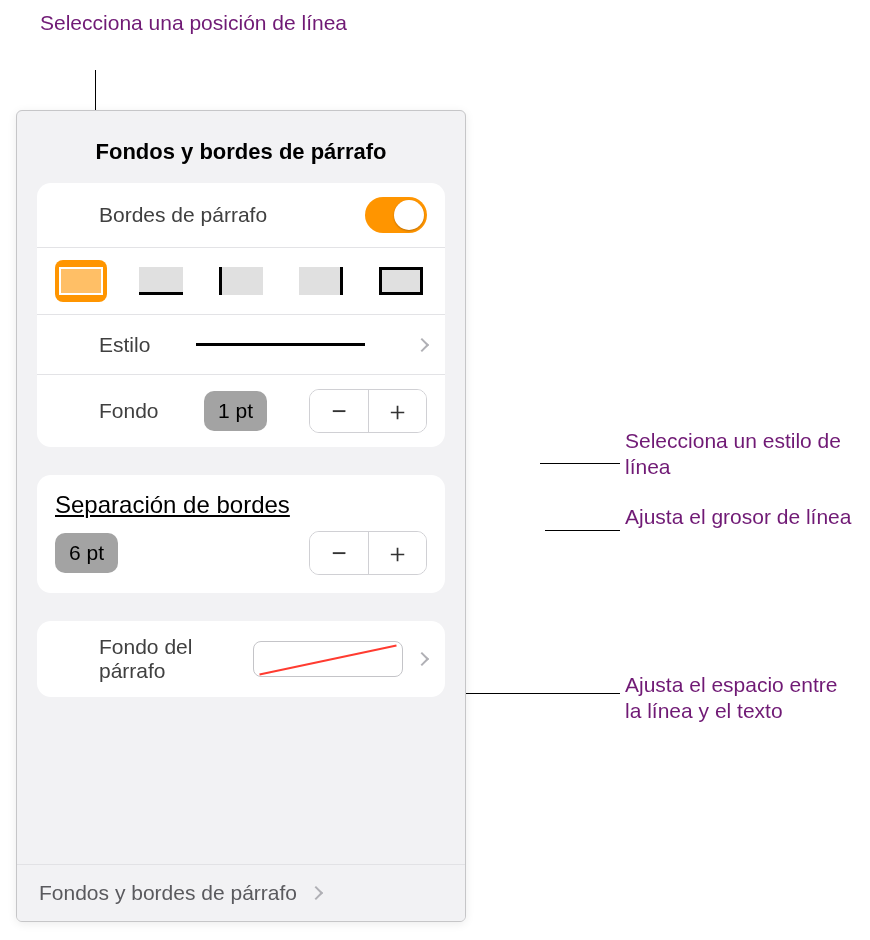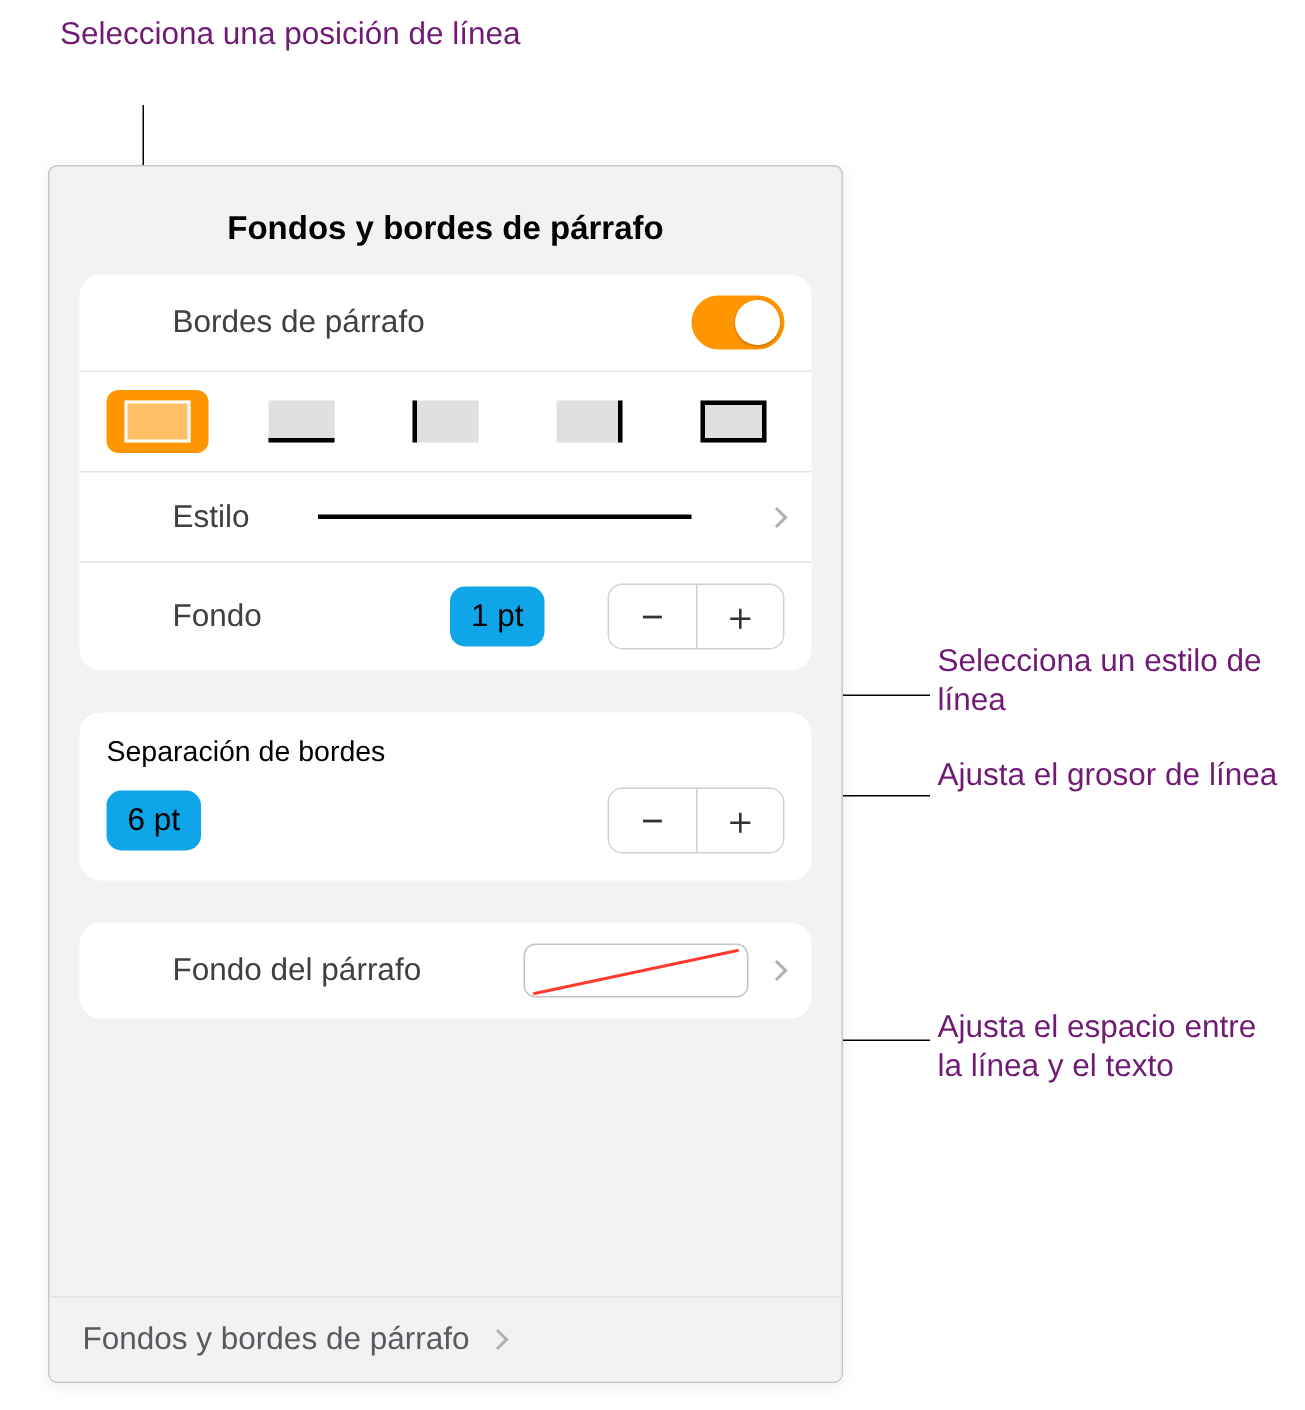--- a/index.html
+++ b/index.html
@@ -21,23 +21,23 @@
     color: #701a75;
   }
   .callout-line {
     position: absolute;
     background: #000;
   }
 
   
   .panel-wrap {
     position: absolute;
-    left: 32px;
+    left: 16px;
     top: 110px;
-    width: 530px;
+    width: 450px;
     height: 812px;
     background: #f2f2f4;
     border: 1px solid #c6c6c8;
     border-radius: 6px;
     overflow: hidden;
     box-shadow: 0 2px 10px rgba(0,0,0,0.08);
   }
   .panel-title {
     font-size: 22px;
     font-weight: 600;
@@ -130,21 +130,21 @@
   .color-swatch {
     width: 150px;
     height: 36px;
     background:#000;
     border-radius: 18px;
     margin-left: auto;
   }
 
   
   .pill {
-    background: #0ea5e9;
+    background: #a3a3a3;
     border-radius: 10px;
     padding: 8px 14px;
     font-size: 21px;
   }
   .stepper {
     display:flex;
     border: 1px solid #d0d0d4;
     border-radius: 10px;
     overflow:hidden;
     margin-left: 14px;
@@ -154,22 +154,23 @@
     height: 42px;
     border: none;
     background: #fff;
     font-size: 26px;
     color: #333;
     line-height: 1;
   }
   .stepper button + button { border-left: 1px solid #d0d0d4; }
 
   .section-title {
-    font-size: 19px;
+    font-size: 24px;
     padding: 16px 18px 6px;
+    text-decoration: underline;
   }
   .sep-row {
     display:flex;
     align-items:center;
     padding: 6px 18px 18px;
     gap: 22px;
     justify-content: space-between;
   }
 
   

